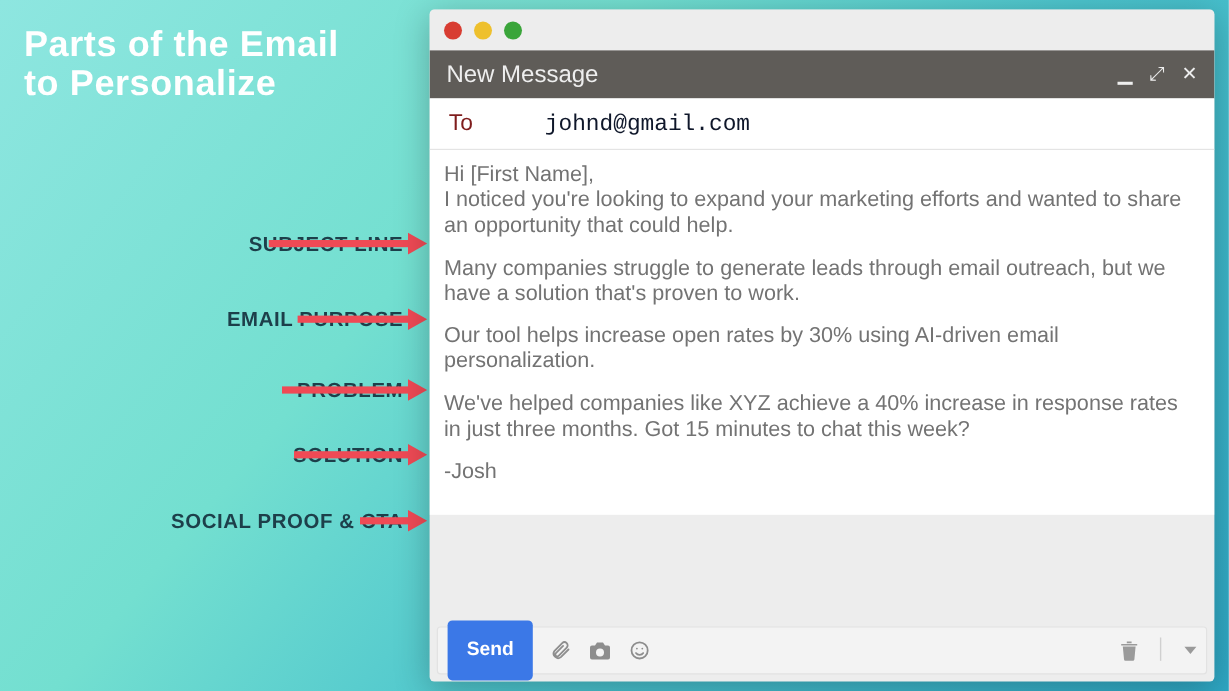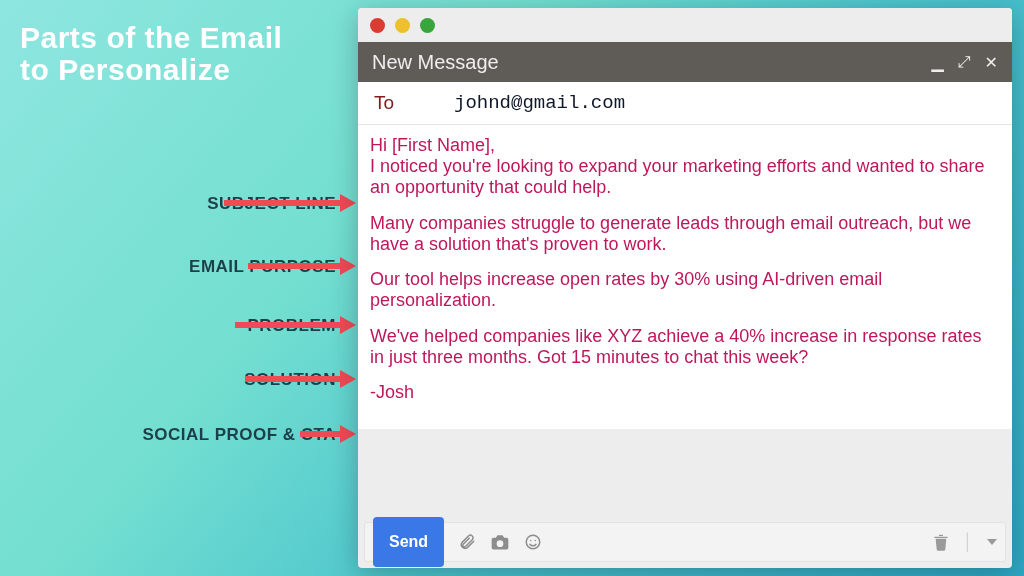--- a/index.html
+++ b/index.html
@@ -90,21 +90,21 @@
     align-items: center;
     font-size: 19px;
     color: #2c3a3f;
   }
   .field .lab { color: #7f1d1d; width: 80px; font-size: 19px; }
   .field .val { color: #0f172a; font-family: Liberation Mono, monospace; }
 
   .body-area {
     background: #fff;
     padding: 10px 16px 12px 12px;
-    color: #be185d;
+    color: #737373;
     font-size: 18px;
     line-height: 1.18;
   }
   .body-area p { margin-bottom: 14px; }
   .body-area .sig { margin-top: 4px; }
 
   .toolbar {
     position: absolute;
     left: 6px; right: 6px; bottom: 6px;
     height: 40px;

